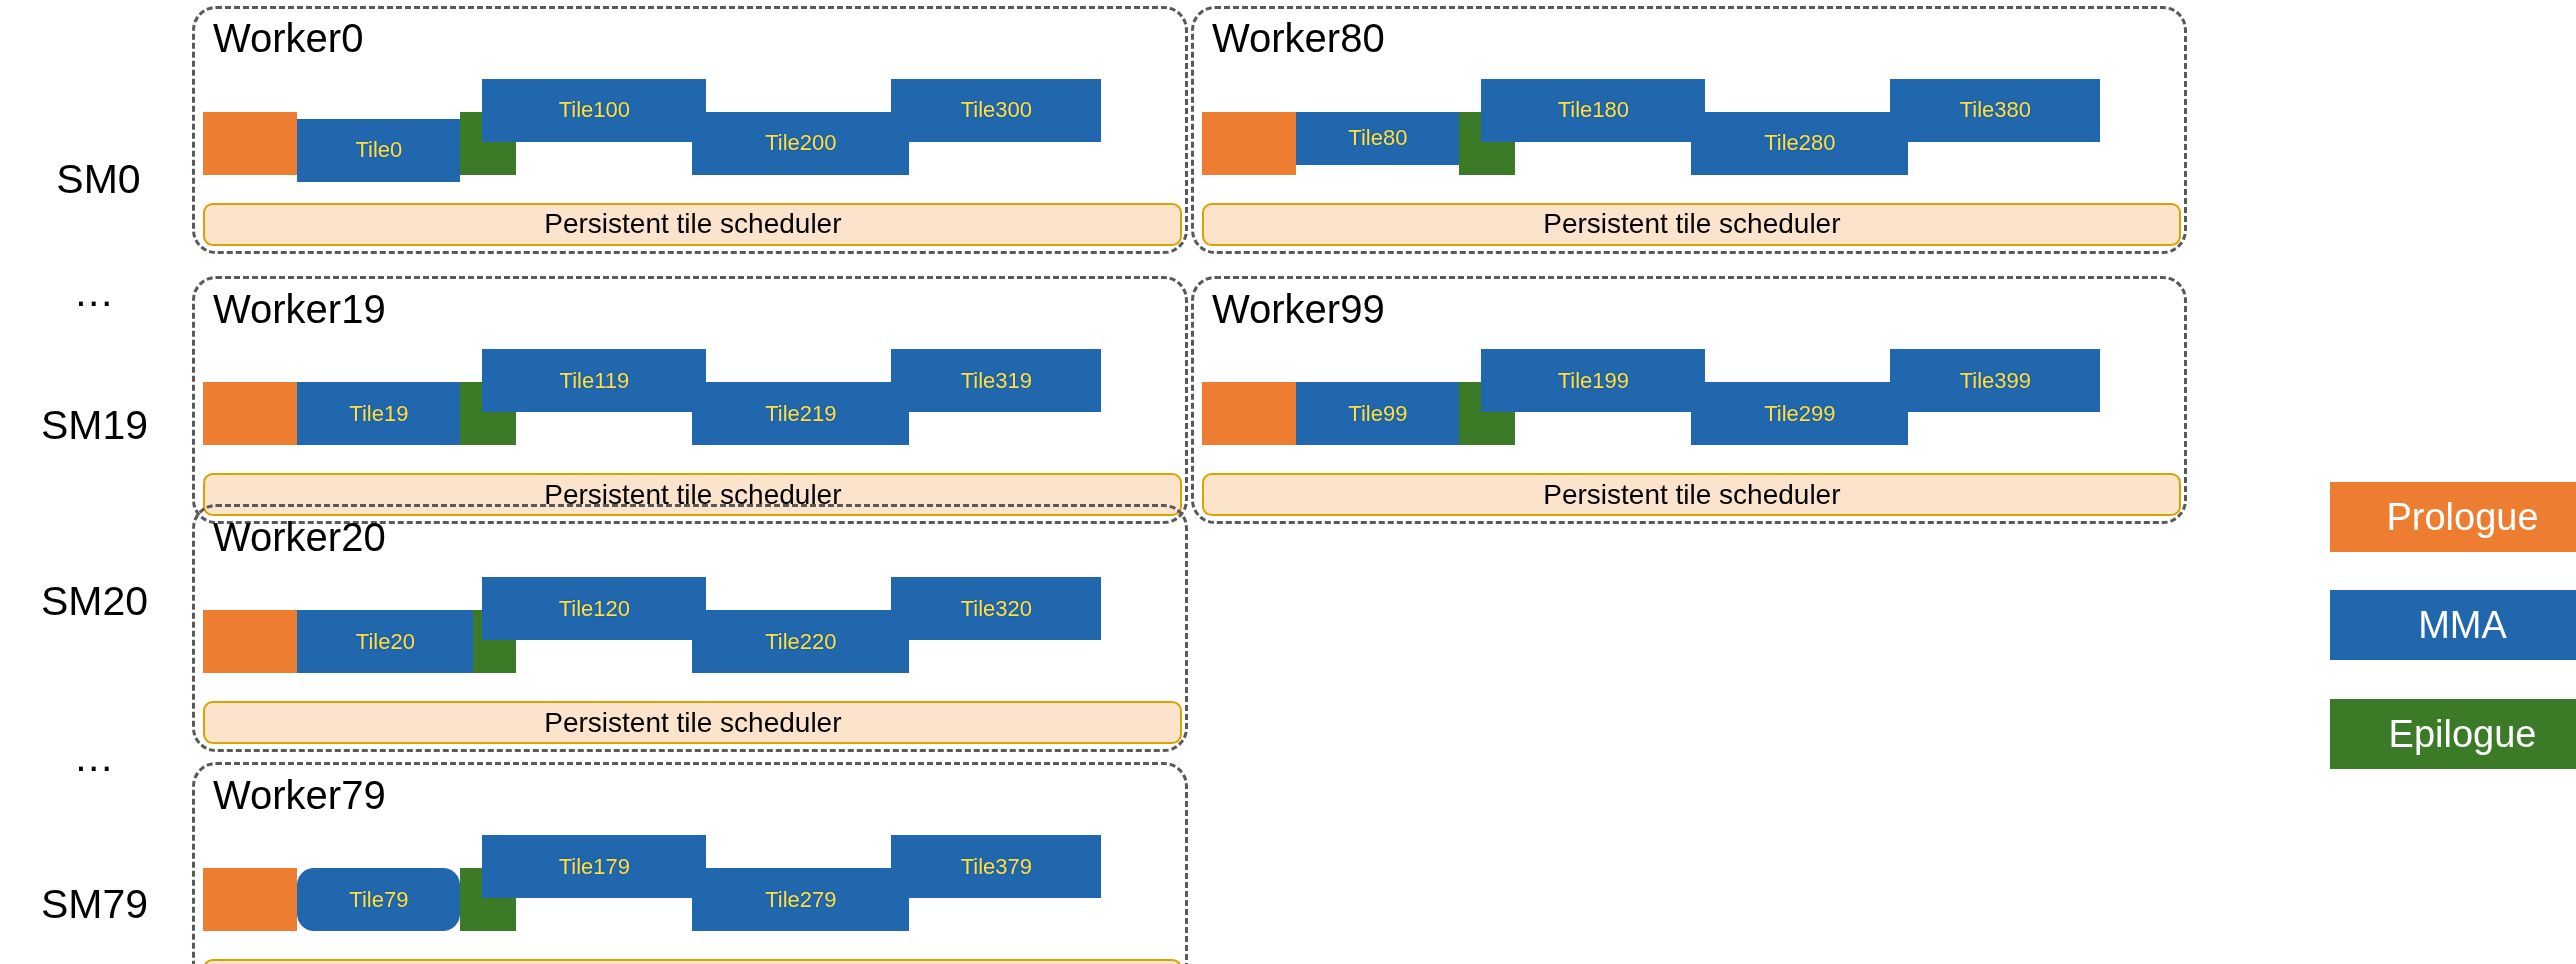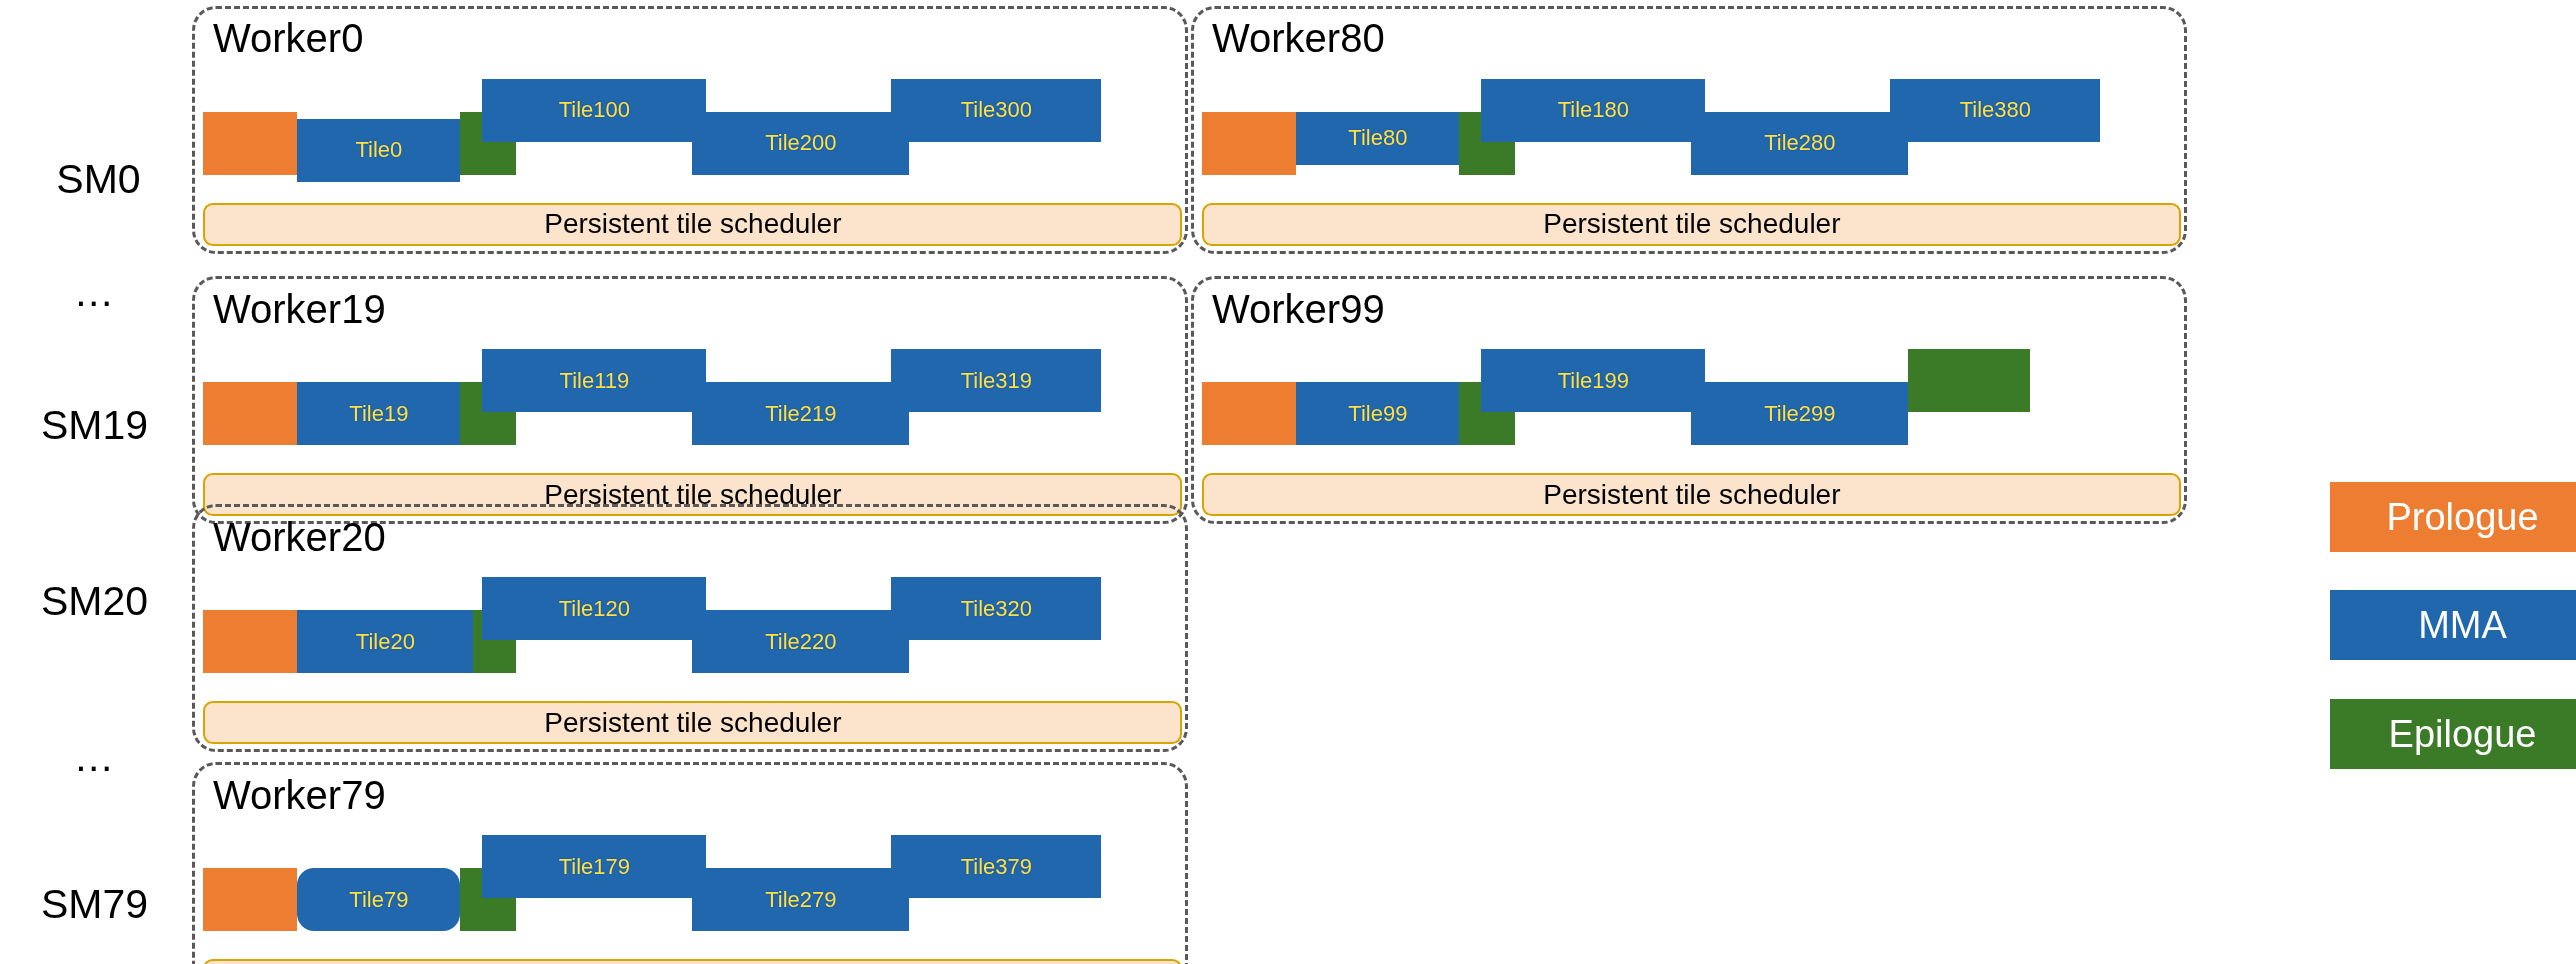--- a/index.html
+++ b/index.html
@@ -157,20 +157,23 @@
           </div>
           <div class="seg epilogue" style="left: 257px; width: 56px; top: 103px; height: 63px; z-index: 1;"></div>
           <div class="seg mma" style="left: 279px; width: 224px; top: 70px; height: 63px; z-index: 2;">
             <span class="lbl">Tile199</span>
           </div>
           <div class="seg epilogue" style="left: 286px; width: 63px; top: 70px; height: 63px; z-index: 1;"></div>
           <div class="seg mma" style="left: 489px; width: 217px; top: 103px; height: 63px; z-index: 2;">
             <span class="lbl">Tile299</span>
           </div>
           <div class="seg epilogue" style="left: 517px; width: 52px; top: 103px; height: 63px; z-index: 1;"></div>
+          <div class="seg mma" style="left: 688px; width: 210px; top: 70px; height: 63px; z-index: 2;">
+            <span class="lbl">Tile399</span>
+          </div>
           <div class="seg epilogue" style="left: 706px; width: 122px; top: 70px; height: 63px; z-index: 1;"></div>
         </div>
         <div class="scheduler" style="left: 8.4px; top: 194px; width: 979px; height: 43px;">Persistent tile scheduler</div>
       </div>
       <div class="worker" style="left: 192px; top: 504px; width: 996px; height: 248px;">
         <div class="worker-title">Worker20</div>
         <div class="band" style="left: 8.4px; top: 0px; width: 979px; height: 194px;">
           <div class="seg prologue" style="left: 0px; width: 94px; top: 103px; height: 63px; z-index: 1;"></div>
           <div class="seg mma" style="left: 94px; width: 176px; top: 103px; height: 63px; z-index: 2;">
             <span class="lbl">Tile20</span>

